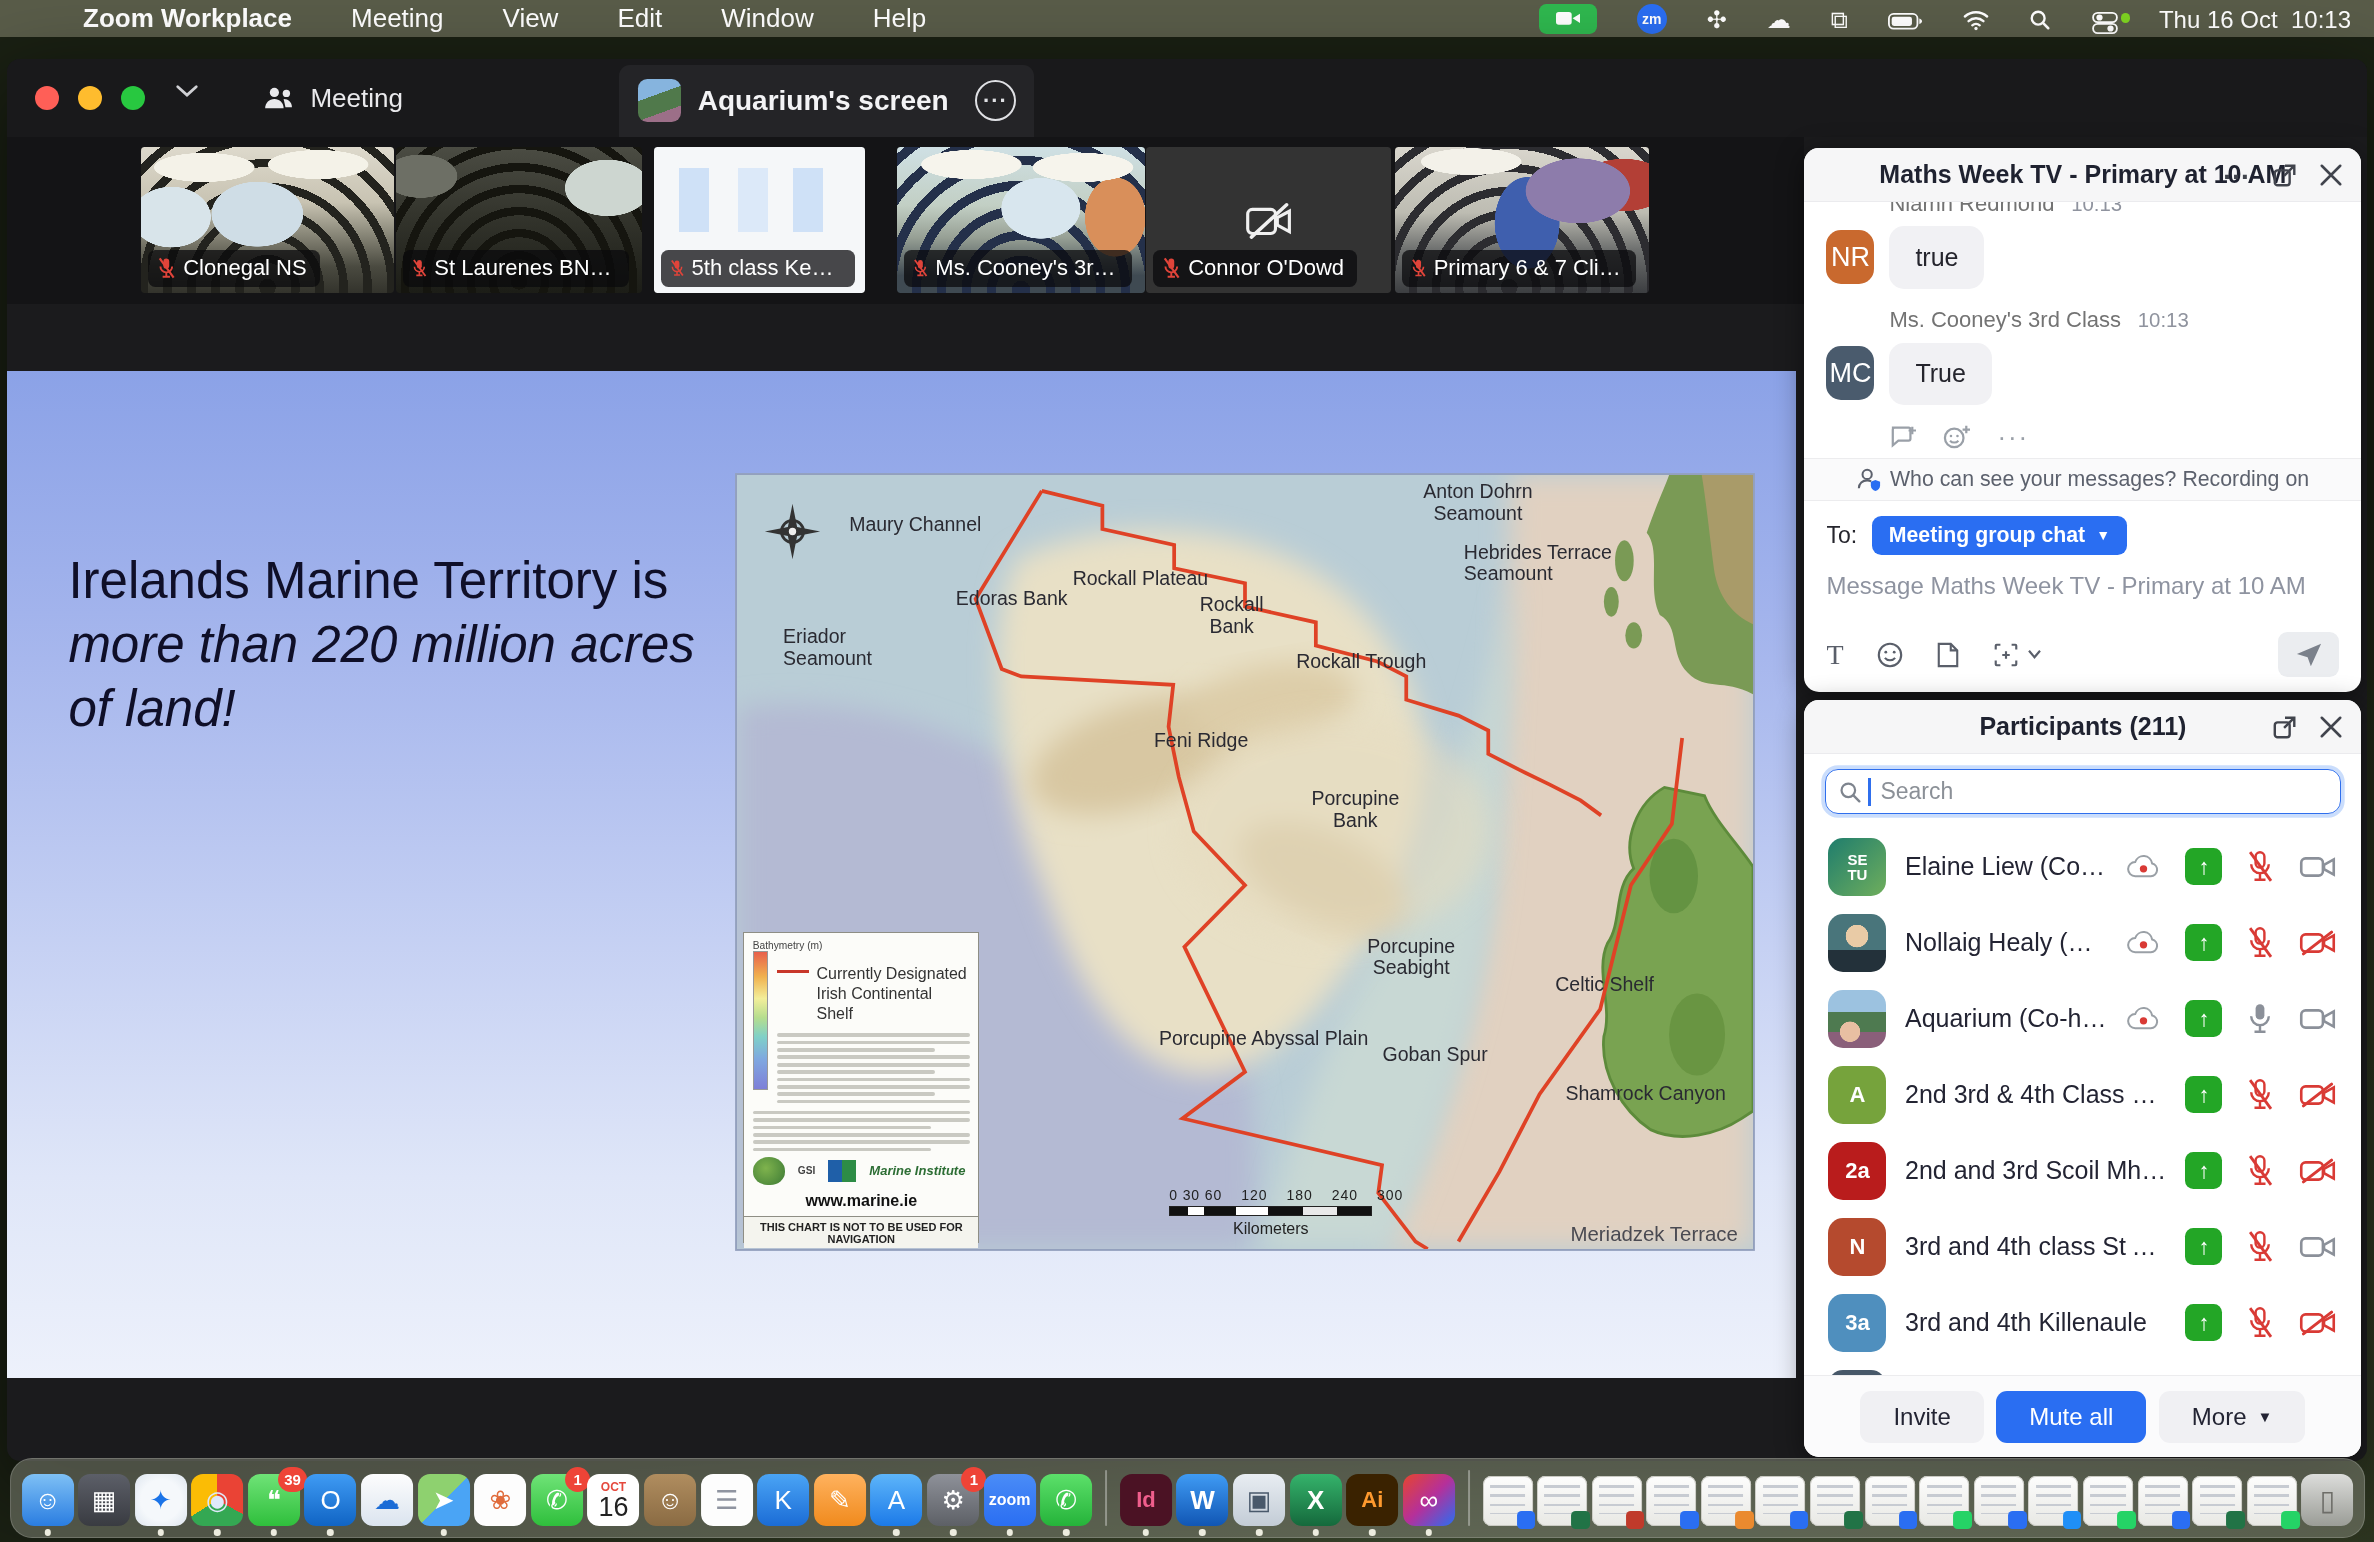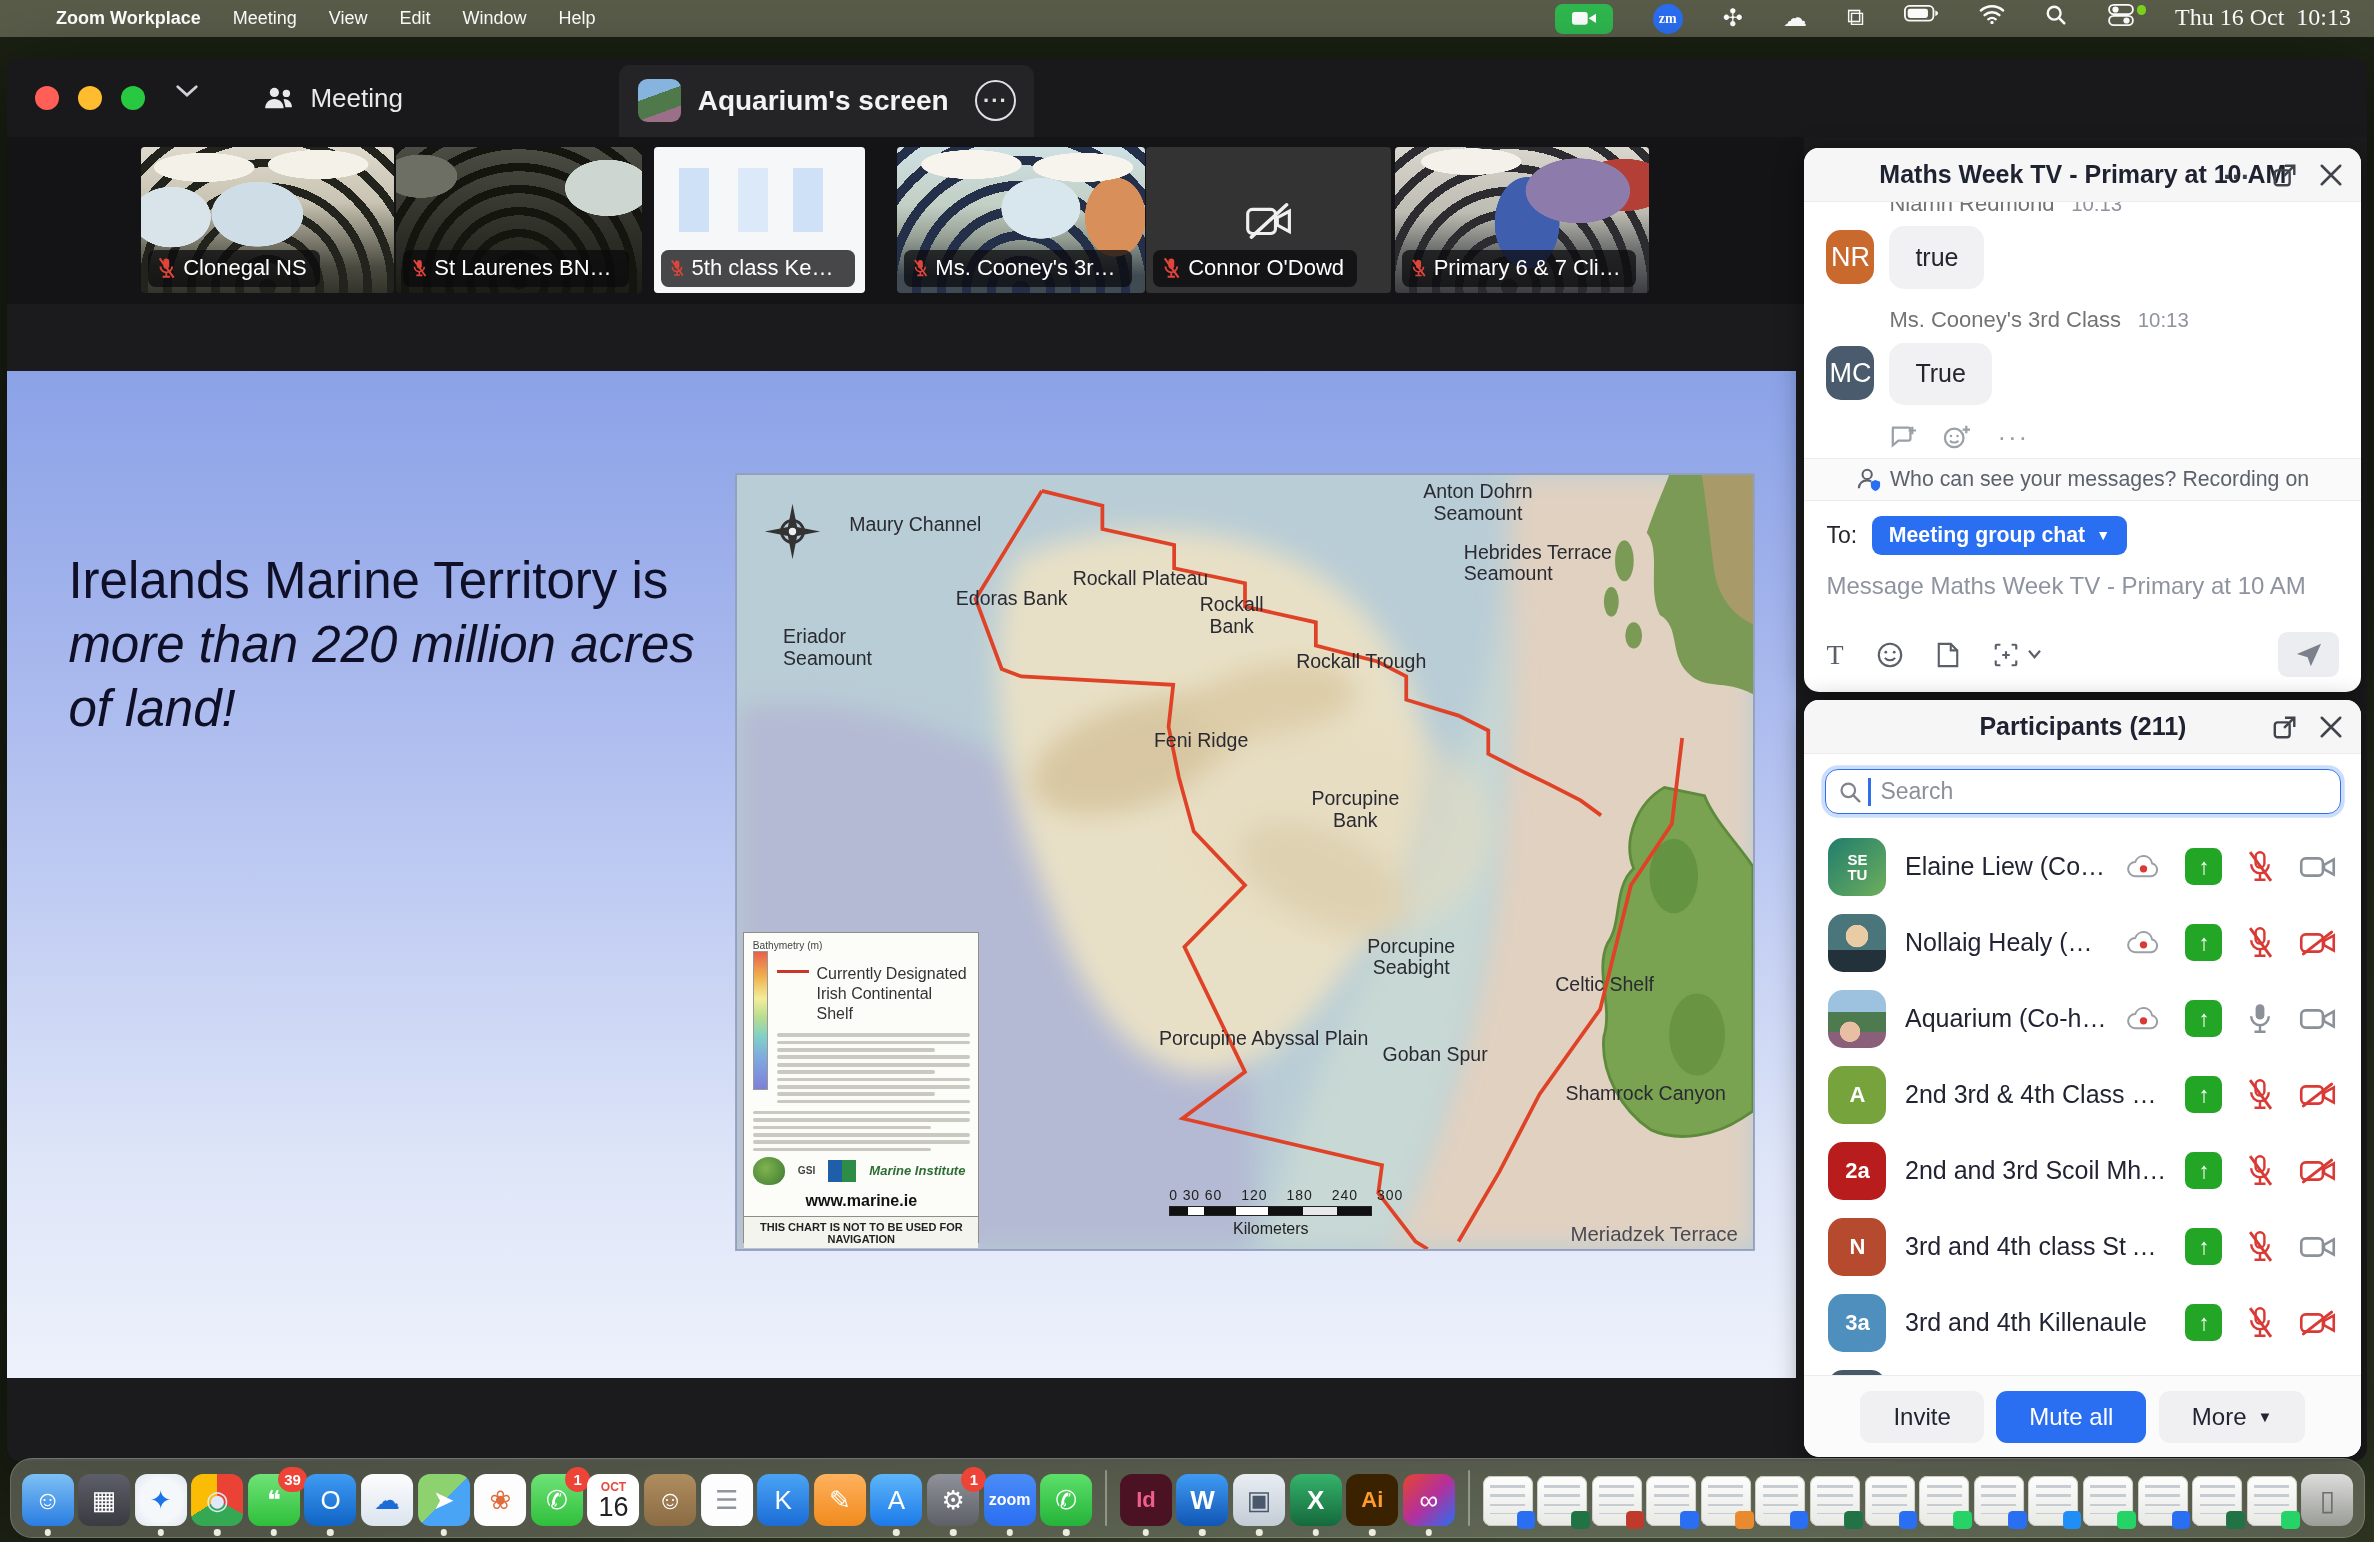--- a/index.html
+++ b/index.html
@@ -4,25 +4,25 @@
 <style>
   html,body{margin:0;padding:0;background:#10140c;}
   *{box-sizing:border-box;}
   #screen{position:relative;width:2375px;height:1543px;overflow:hidden;
     font-family:"Liberation Sans",sans-serif;
     background:radial-gradient(1484px 928px at 70% 85%, #47553b 0%, #2c341f 55%, #1a2013 100%);}
 
   
   .menubar{position:absolute;top:0;left:0;right:0;height:37px;background:#595c49;
     display:flex;align-items:center;color:#fff;padding:0 24px;}
-  .menu-left{display:flex;align-items:flex-start;gap:32px;font-size:18px;}
+  .menu-left{display:flex;align-items:flex-start;gap:59px;font-size:26px;}
   .apple-logo{font-size:25px;line-height:1;}
   .menu-item{white-space:nowrap;}
   .menu-item.bold{font-weight:bold;}
-  .menu-right{margin-left:auto;display:flex;align-items:flex-start;gap:40px;font-family:Liberation Serif, serif;}
+  .menu-right{margin-left:auto;display:flex;align-items:flex-end;gap:40px;}
   .cam-pill{width:58px;height:30px;background:#2fb84f;border-radius:7.4px;display:flex;align-items:center;justify-content:center;}
   .zm-dot{width:30px;height:30px;border-radius:50%;background:#2a6ef2;color:#fff;font-size:14px;font-weight:bold;
     display:flex;align-items:center;justify-content:center;}
   .status-glyph{font-size:24px;color:#fff;}
   .cc-wrap{position:relative;display:flex;align-items:center;}
   .cc-green{position:absolute;right:-11px;top:1.9px;width:9.3px;height:9.3px;border-radius:50%;background:#7ed321;}
   .clock{font-size:24px;font-weight:500;white-space:pre;}
 
   
   .zwindow{position:absolute;left:7.4px;top:59px;width:2360px;height:1402px;background:#1b1b1d;

